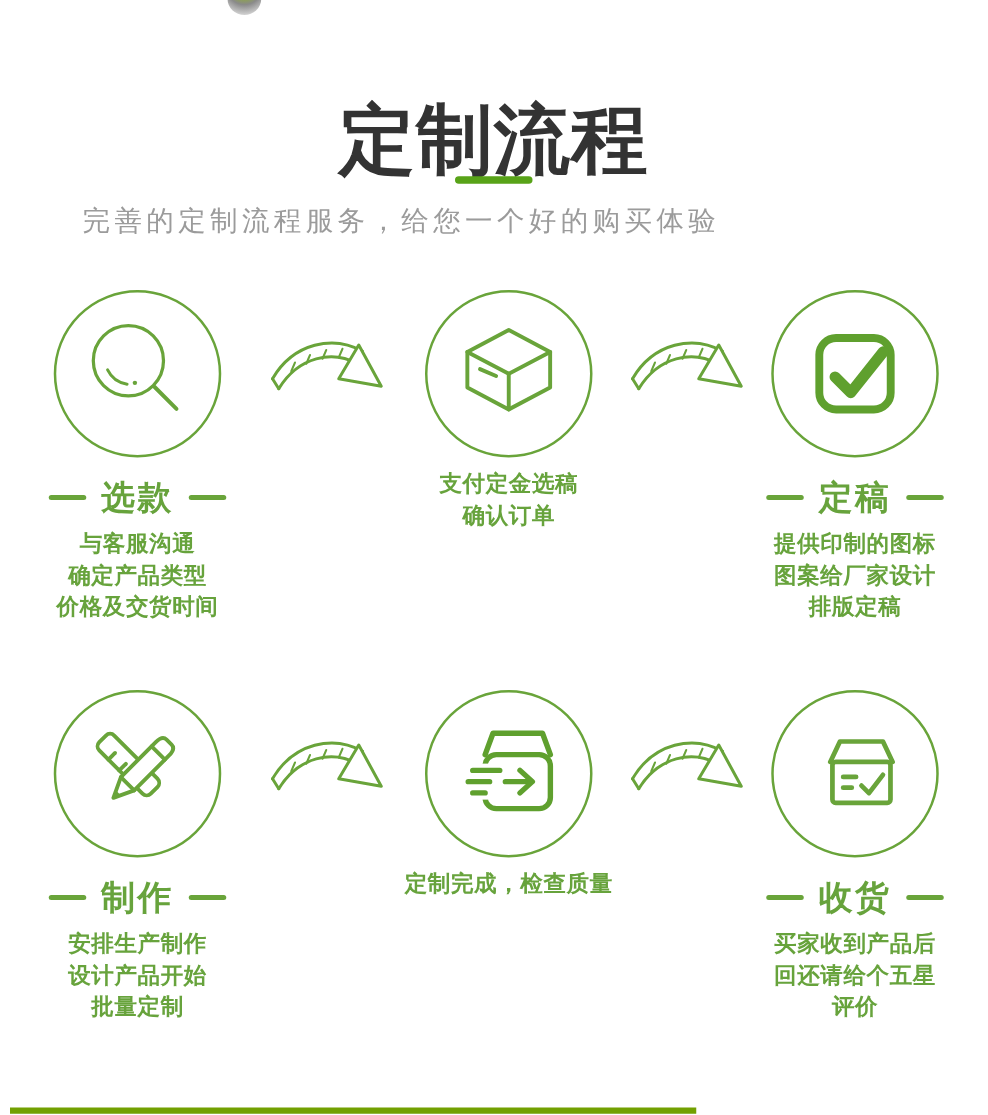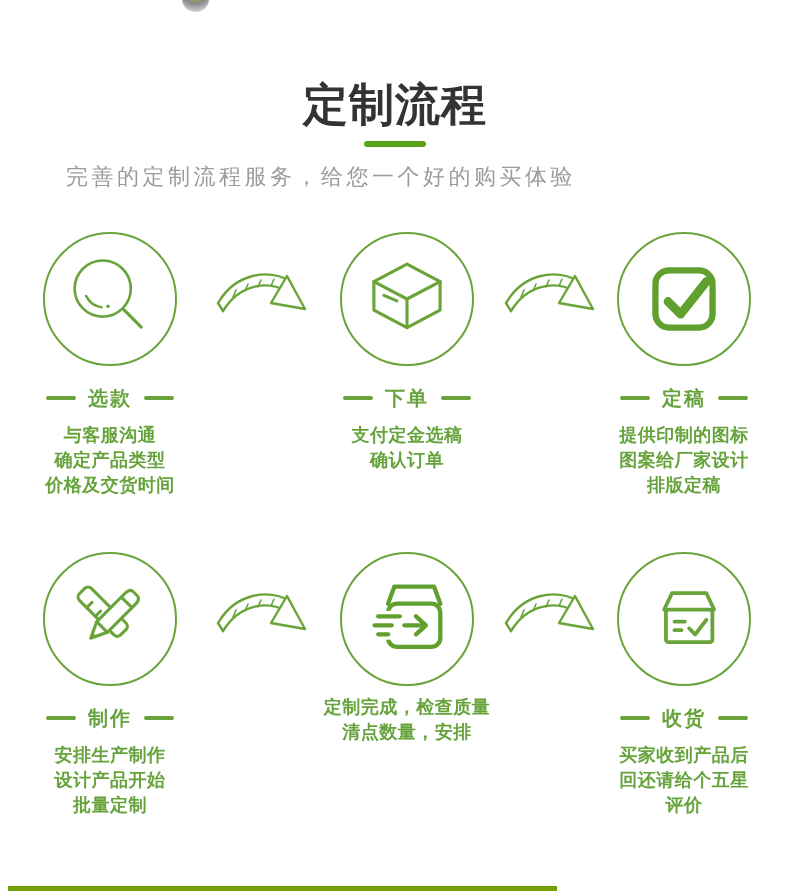--- a/index.html
+++ b/index.html
@@ -7,42 +7,42 @@
     width:790px;height:892px;position:relative;background:#ffffff;overflow:hidden;
     font-family:"Liberation Sans","DejaVu Sans",sans-serif;
   }
   .sphere{
     position:absolute;left:182px;top:-14px;width:27px;height:26px;border-radius:50%;
     background:radial-gradient(circle at 50% 12%, #a9cc2e 0%, #8fae35 28%, #8a8a8a 55%, #c9c9c9 82%, #ffffff 100%);
     filter:blur(.6px);
   }
   .page-title{
     position:absolute;top:82px;left:0;width:790px;margin:0;text-align:center;
-    font-size:45px;line-height:1;font-weight:bold;color:#333333;letter-spacing:1px;
+    font-size:61px;line-height:1;font-weight:bold;color:#333333;letter-spacing:1px;
   }
   .title-underline{
     position:absolute;top:141px;left:50%;transform:translateX(-50%);
     width:62px;height:6px;border-radius:3px;background:#58a318;
   }
   .subtitle{
     position:absolute;top:163px;left:0;width:642px;margin:0;text-align:center;
     font-size:22px;line-height:1.25;color:#9b9b9b;letter-spacing:3.5px;font-weight:400;
   }
   .step{position:absolute;width:240px;text-align:center;}
   .r1{top:232px;} .r2{top:552px;}
   .c1{left:-10px;} .c2{left:287px;} .c3{left:564px;}
   .icon-circle{
     width:130px;height:130px;border:2px solid #69a43a;border-radius:50%;
     margin:0 auto;display:flex;align-items:center;justify-content:center;background:#fff;
   }
   .step-title-row{
     margin-top:16px;height:32px;display:flex;align-items:center;justify-content:center;gap:12px;
   }
   .step-dash{width:30px;height:4px;background:#69a43a;border-radius:2px;flex:0 0 auto;}
-  .step-title{font-size:20px;font-weight:bold;color:#67a33c;letter-spacing:2px;line-height:1;}
+  .step-title{font-size:27px;font-weight:bold;color:#67a33c;letter-spacing:2px;line-height:1;}
   .step-desc{margin-top:9px;font-size:18px;line-height:25px;font-weight:bold;color:#67a33c;letter-spacing:.5px;}
   .flow-arrow{position:absolute;width:96px;height:58px;}
   .a1{left:211px;top:266px;} .a2{left:499px;top:266px;}
   .a3{left:211px;top:586px;} .a4{left:499px;top:586px;}
   .bottom-bar{position:absolute;left:8px;bottom:1px;width:549px;height:5px;background:#72a000;}
   svg{display:block;}
 </style>
 </head>
 <body>
 
@@ -74,25 +74,20 @@
 </div>
 
 <div class="step r1 c2">
   <div class="icon-circle">
     <svg width="92" height="92" viewBox="0 0 100 100" fill="none" stroke="#69a43a" stroke-width="3.4" stroke-linejoin="round" stroke-linecap="round">
       <path d="M50,12 L86,31 L50,50 L14,31 Z"></path>
       <path d="M14,31 L14,62 L50,81 L50,50"></path>
       <path d="M86,31 L86,62 L50,81"></path>
       <line x1="25" y1="46" x2="39" y2="52"></line>
     </svg>
-  </div>
-  <div class="step-title-row">
-    <span class="step-dash"></span>
-    <span class="step-title">下单</span>
-    <span class="step-dash"></span>
   </div>
   <div class="step-desc">
     <div>支付定金选稿</div>
     <div>确认订单</div>
   </div>
 </div>
 
 <div class="step r1 c3">
   <div class="icon-circle">
     <svg width="84" height="84" viewBox="0 0 100 100" fill="none" stroke="#5fa02e" stroke-linecap="round" stroke-linejoin="round">
@@ -149,21 +144,20 @@
       <rect x="22" y="41" width="11" height="32" fill="#ffffff" stroke="none"></rect>
       <line x1="18" y1="47" x2="42" y2="47"></line>
       <line x1="14" y1="57" x2="33" y2="57"></line>
       <line x1="18" y1="67" x2="29" y2="67"></line>
       <line x1="47" y1="57" x2="69" y2="57"></line>
       <path d="M60,47 L71,57 L60,67"></path>
     </svg>
   </div>
   <div class="step-desc">
     <div>定制完成，检查质量</div>
-    <div>清点数量，安排</div>
   </div>
 </div>
 
 <div class="step r2 c3">
   <div class="icon-circle">
     <svg width="86" height="86" viewBox="0 0 100 100" fill="none" stroke="#69a43a" stroke-width="4.4" stroke-linecap="round" stroke-linejoin="round">
       <path d="M27,39 L36,20 L76,20 L85,39" fill="#ffffff"></path>
       <rect x="29" y="39" width="54" height="38" rx="3" fill="#ffffff"></rect>
       <line x1="39" y1="53" x2="51" y2="53"></line>
       <line x1="39" y1="63" x2="47" y2="63"></line>

